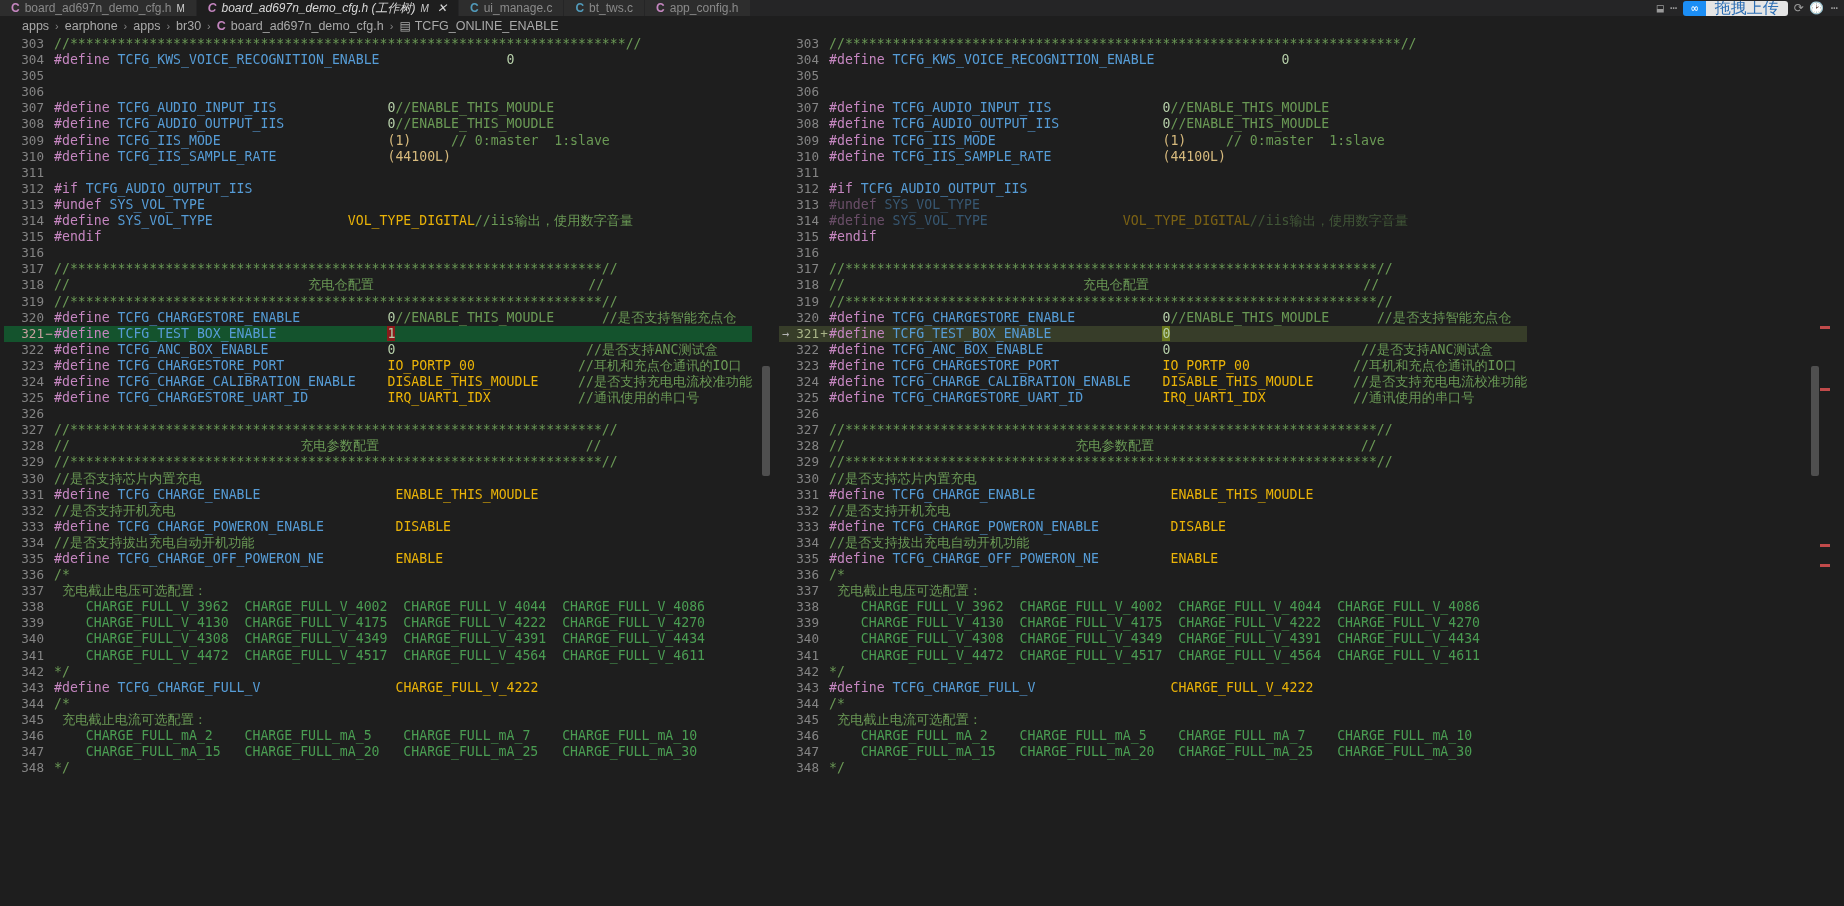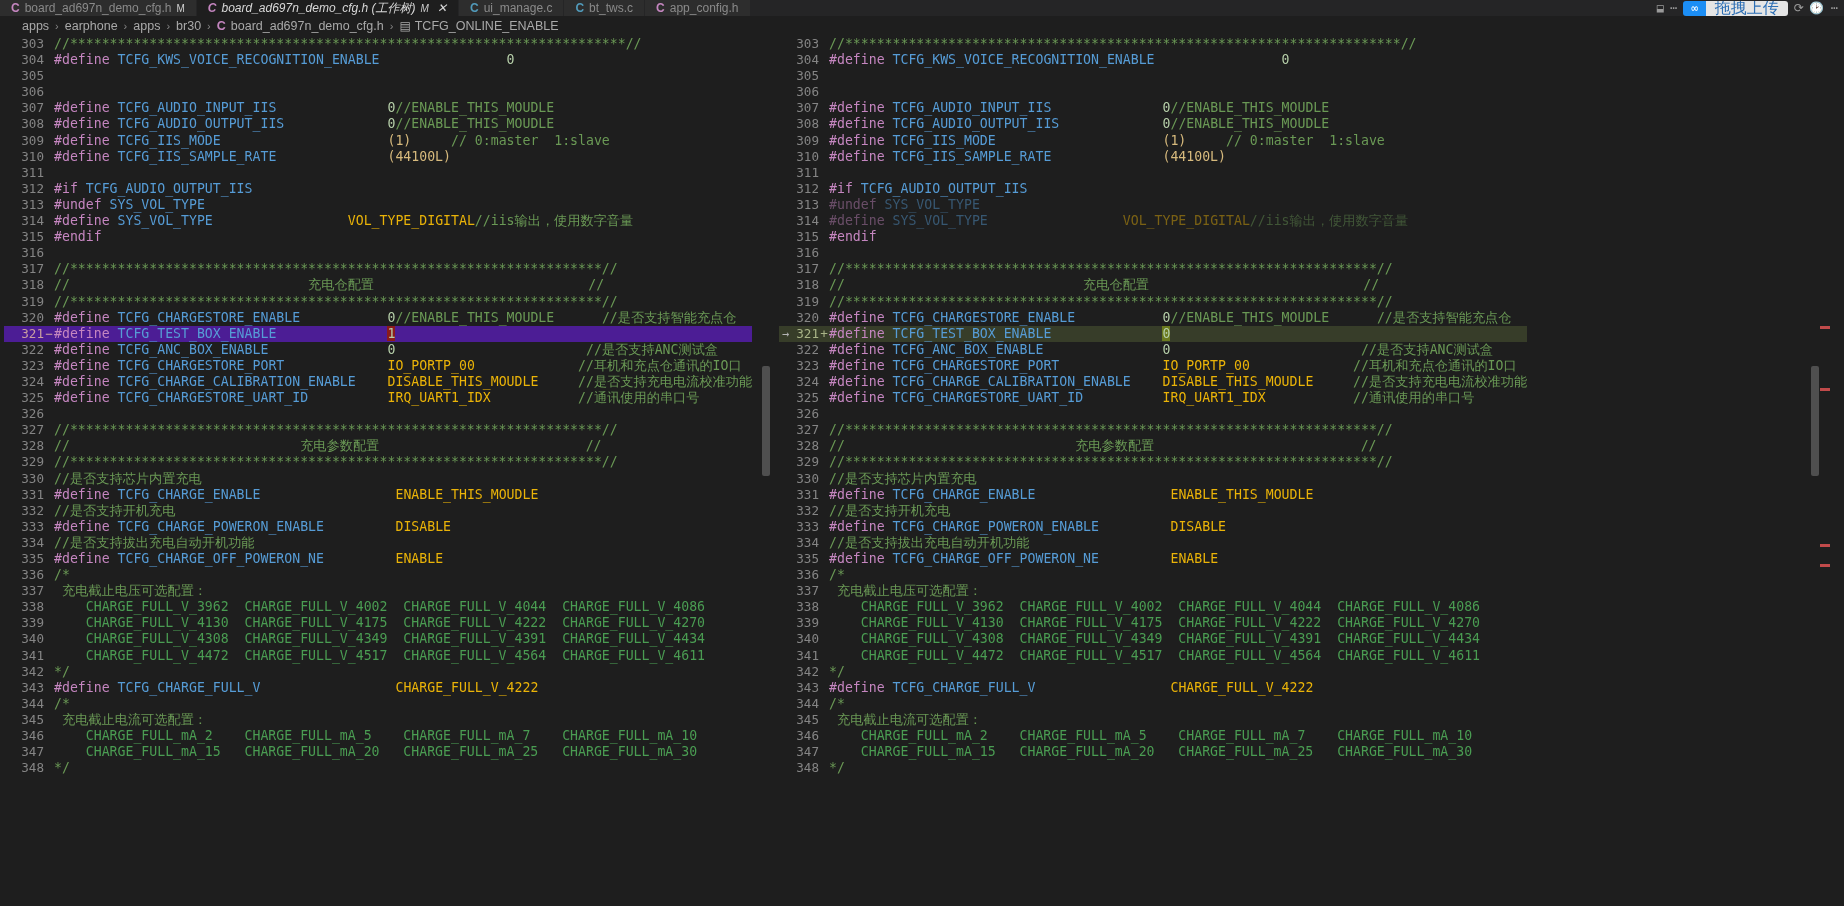--- a/index.html
+++ b/index.html
@@ -119,21 +119,21 @@
   .kw   { color: #c586c0; }   
   .id   { color: #569cd6; }
   .num  { color: #b5cea8; }   
   .numy { color: #d7ba7d; }   
   .cmt  { color: #6a9955; }   
   .val  { color: #eab308; }   
   .cfv  { color: #4a9c52; }   
   .plain{ color: #d4d4d4; }
 
   
-  .line.del { background: #4c1d95; }
+  .line.del { background: #14532d; }
   .line.del .ln, .line.del .mk { color: #c9a0a0; }
   .line.ins { background: #373d29; }
   .line.ins .ln, .line.ins .mk { color: #a9b487; }
   .hl-del { background: #8b1b1b; }
   .hl-ins { background: #6b7a1e; }
   .line.dimline .kw, .line.dimline .id, .line.dimline .val,
   .line.dimline .plain, .line.dimline .cmt { opacity: .45; }
 
   
   #left-scroll {

